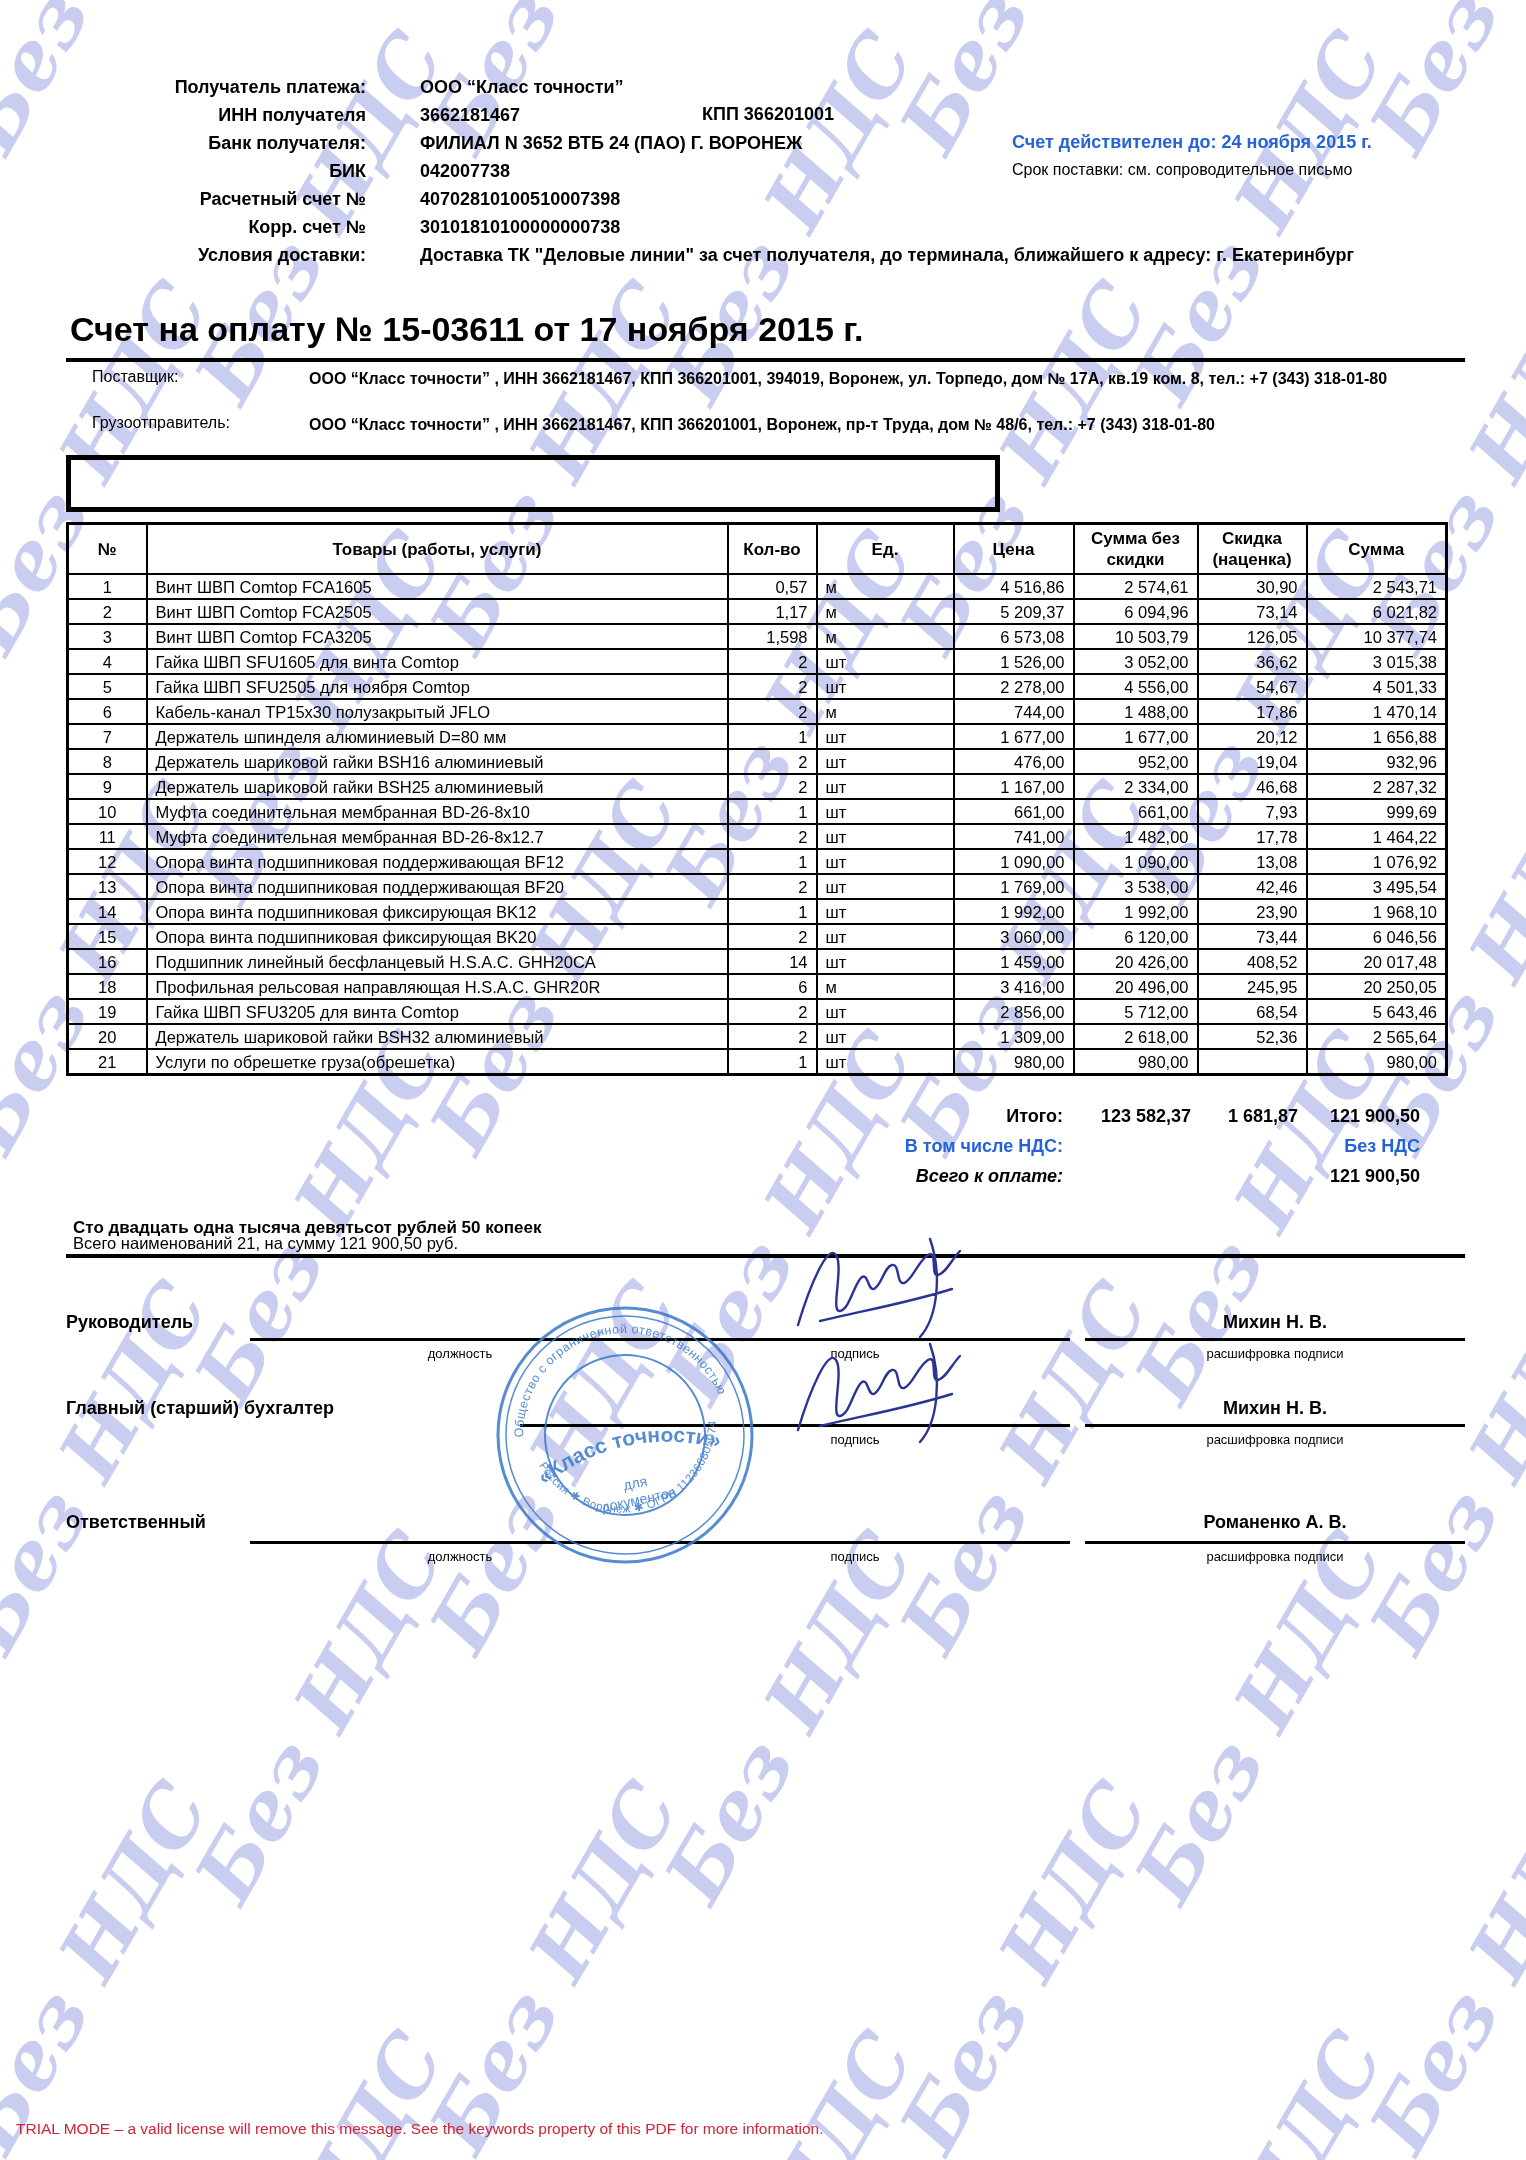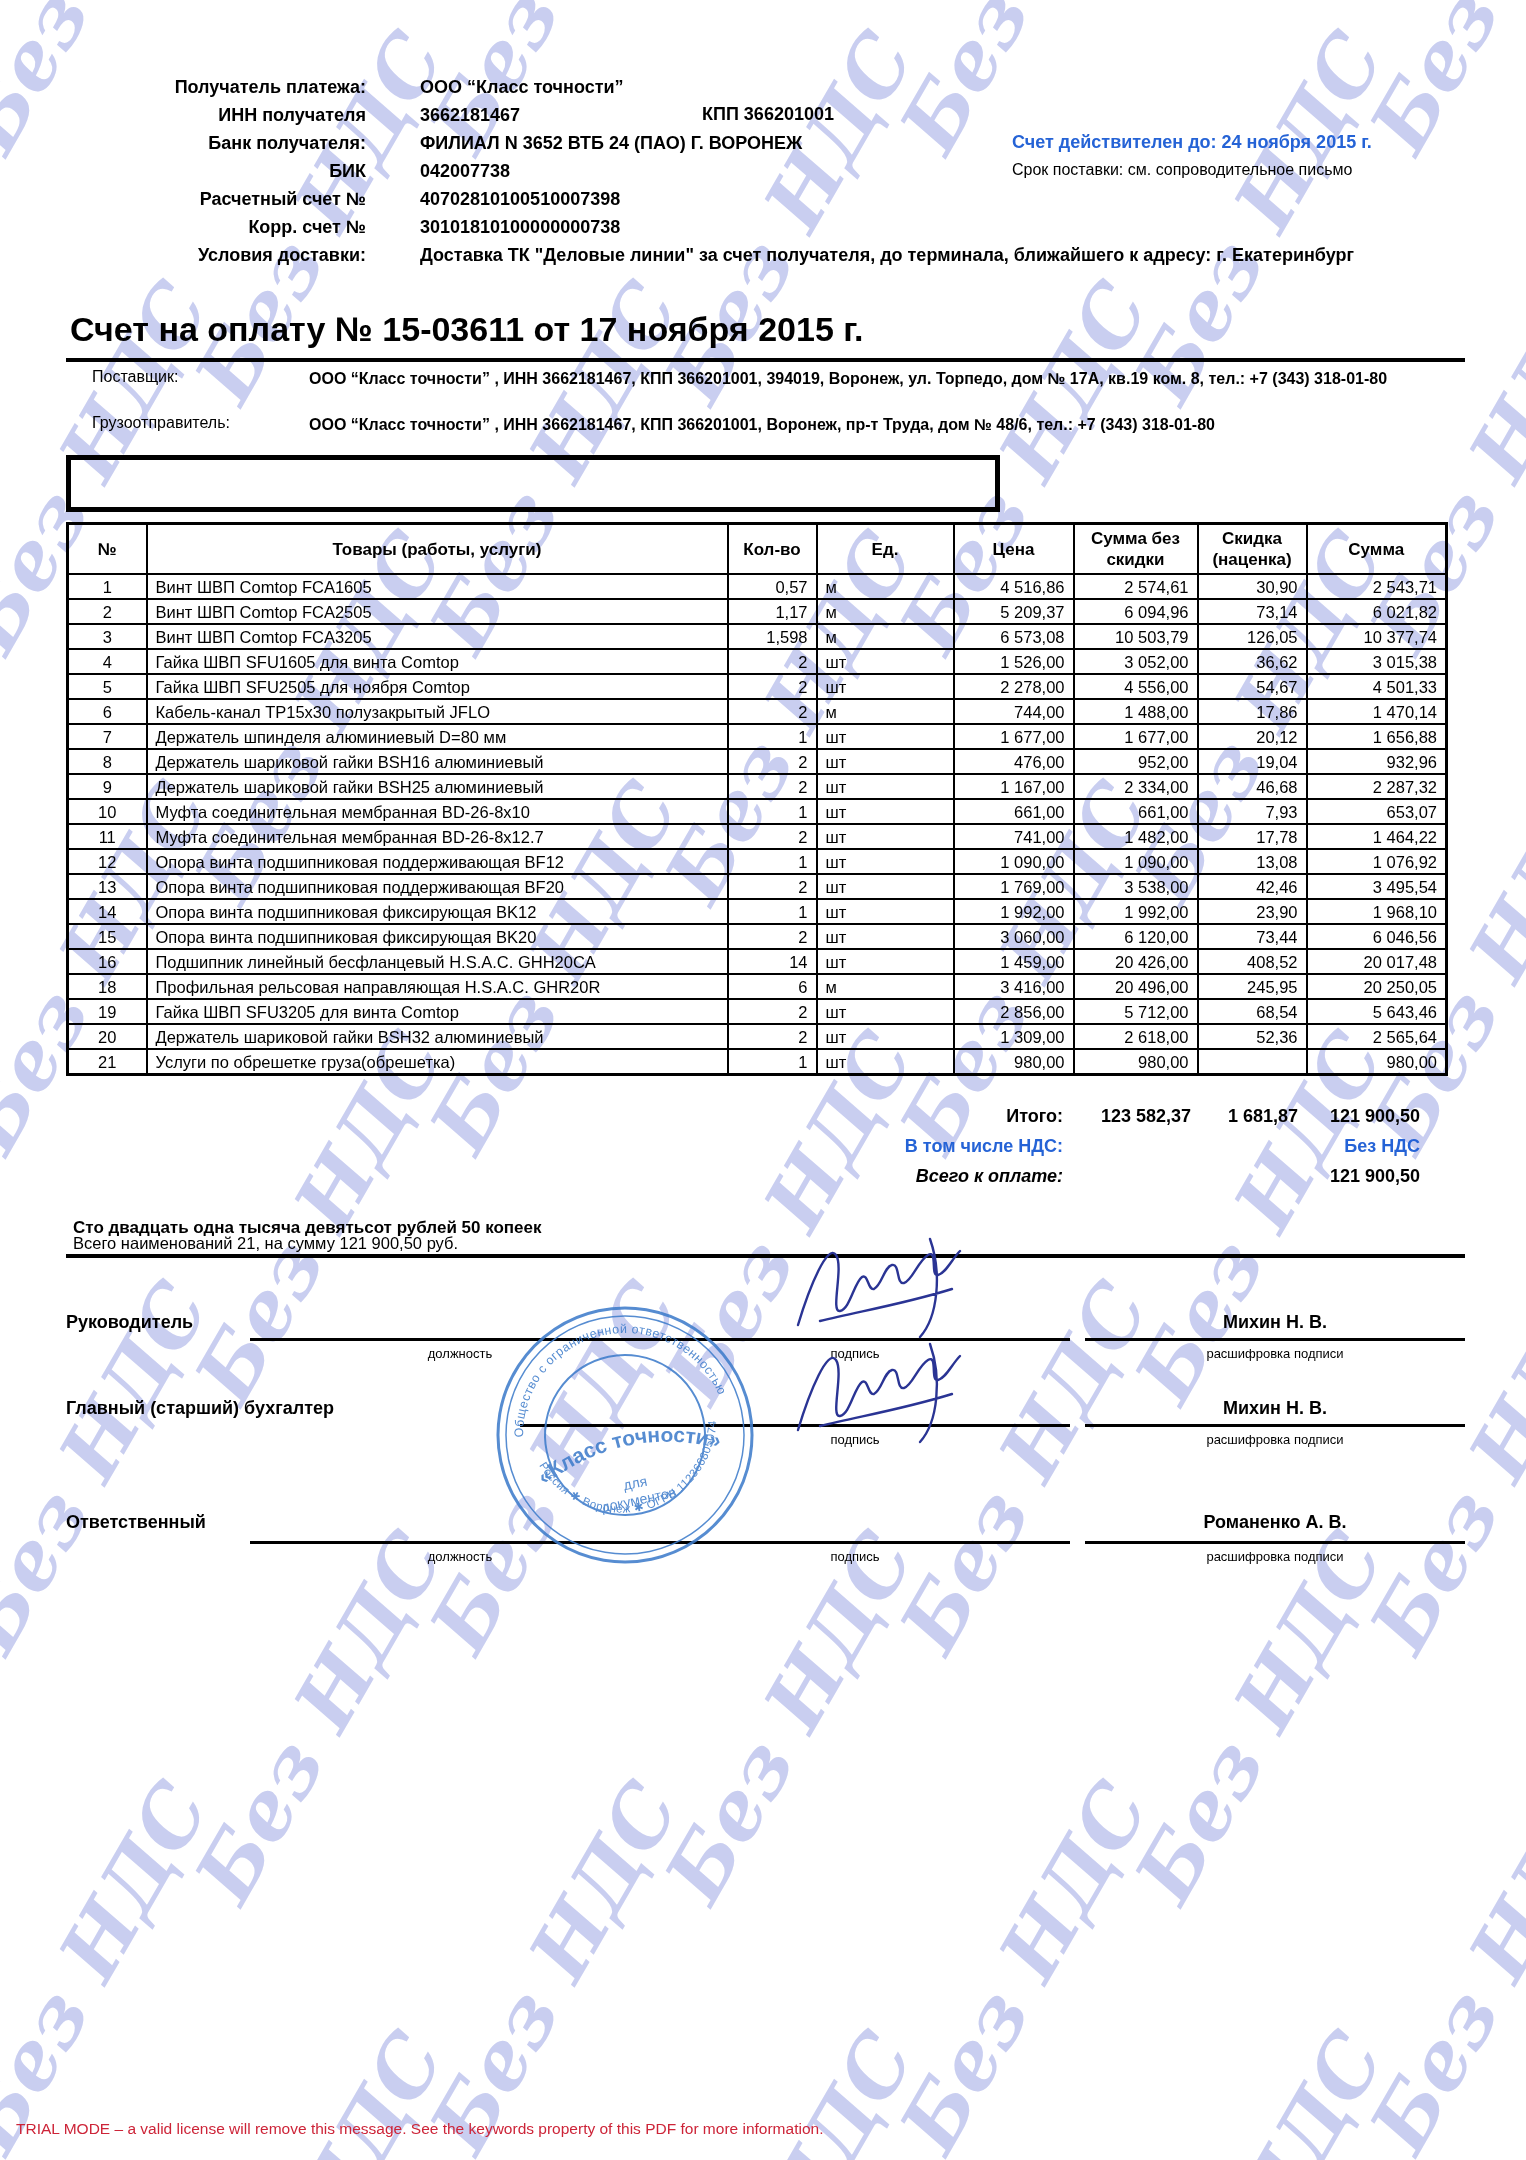--- a/index.html
+++ b/index.html
@@ -259,21 +259,21 @@
             <td class="ar">2 287,32</td>
           </tr>
           <tr>
             <td class="ac">10</td>
             <td class="al">Муфта соединительная мембранная BD-26-8x10</td>
             <td class="ar">1</td>
             <td class="al">шт</td>
             <td class="ar">661,00</td>
             <td class="ar">661,00</td>
             <td class="ar">7,93</td>
-            <td class="ar">653,07</td>
+            <td class="ar">999,69</td>
           </tr>
           <tr>
             <td class="ac">11</td>
             <td class="al">Муфта соединительная мембранная BD-26-8x12.7</td>
             <td class="ar">2</td>
             <td class="al">шт</td>
             <td class="ar">741,00</td>
             <td class="ar">1 482,00</td>
             <td class="ar">17,78</td>
             <td class="ar">1 464,22</td>

